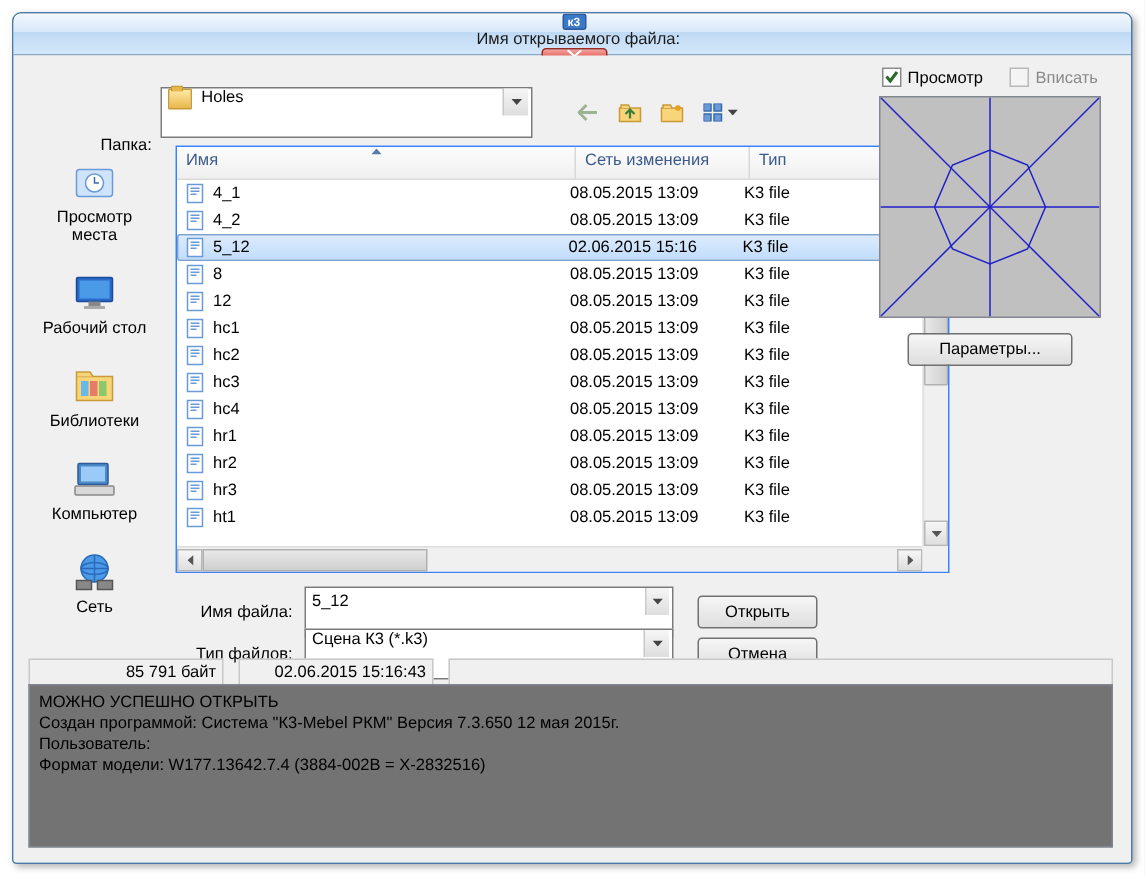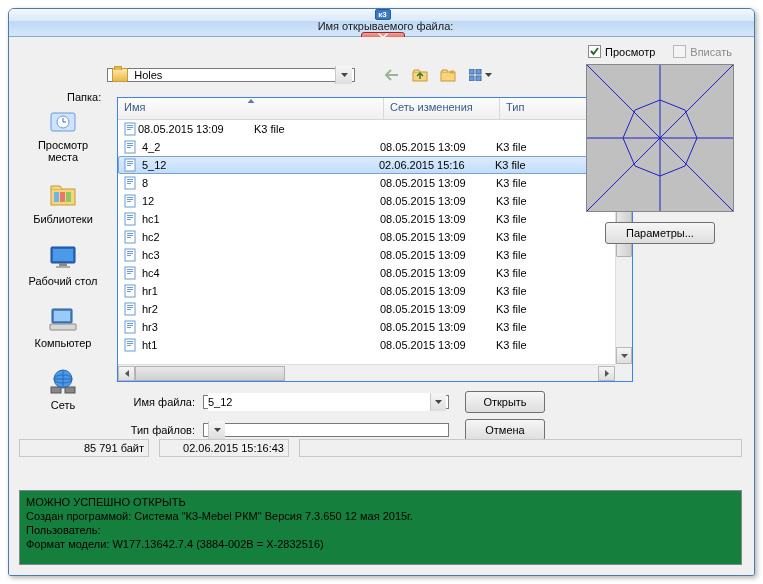--- a/index.html
+++ b/index.html
@@ -6,21 +6,21 @@
 body { background: #fff; width: 763px; height: 584px; position: relative; }
 .window { position: absolute; left: 8px; top: 8px; width: 747px; height: 568px; border: 1px solid #4a7bab; border-radius: 6px 6px 3px 3px; overflow: hidden; box-shadow: 2px 2px 5px rgba(0,0,0,0.3); background: #f0f0f0; }
 .titlebar { height: 28px; background: linear-gradient(to bottom, #f3f8fe 0%, #d8e8fa 45%, #bfd9f4 46%, #d4e7fa 100%); border-bottom: 1px solid #8aa8c8; display: flex; align-items: center; padding: 0 4px 0 6px; flex-direction: column; }
 .titlebar .appicon { width: 16px; height: 14px; background: #3a78c8; border: 1px solid #2a5a9a; border-radius: 2px; display: flex; align-items: center; justify-content: center; color: #fff; font-size: 8px; font-weight: bold; }
 .titlebar .title { margin-left: 6px; color: #1a1a1a; flex: 1; }
 .closebtn { width: 44px; height: 18px; background: linear-gradient(to bottom, #f5a4a0 0%, #e6716a 45%, #d93e33 46%, #cf2a1f 100%); border: 1px solid #9a2a22; border-radius: 3px; color: #fff; display: flex; align-items: center; justify-content: center; font-size: 11px; font-weight: bold; cursor: pointer; }
 .body { position: absolute; top: 28px; left: 0; right: 0; bottom: 0; background: #f0f0f0; padding: 10px 12px; }
 .toprow { display: flex; align-items: center; gap: 6px; margin-left: 90px; }
 .lbl { text-align: center; width: auto; margin-top: 44px; }
 .lblw { width: 86px; text-align: right; padding-right: 8px; }
-.dropdown { height: 14px; border: 1px solid #7a7a7a; background: #fff; display: flex; align-items: center; padding: 0 2px 0 4px; position: relative; }
+.dropdown { height: 34px; border: 1px solid #7a7a7a; background: #fff; display: flex; padding: 0 2px 0 4px; position: relative; }
 .dropdown .folder { width: 16px; height: 14px; background: linear-gradient(to bottom, #fde9a8, #e9b84a); border: 1px solid #c89a3a; border-radius: 1px; position: relative; }
 .dropdown .folder::before { content: ''; position: absolute; top: -3px; left: 1px; width: 6px; height: 3px; background: #e9b84a; border: 1px solid #c89a3a; border-bottom: none; border-radius: 1px 1px 0 0; }
 .dropdown .text { margin-left: 6px; flex: 1; }
 .dropdown .arrow { width: 17px; height: 18px; border-left: 1px solid #c8c8c8; display: flex; align-items: center; justify-content: center; background: linear-gradient(to bottom,#f6f6f6,#dedede); }
 .dropdown .arrow svg { width: 7px; height: 4px; }
 .toolbtn { width: 22px; height: 22px; border: 1px solid transparent; display: flex; align-items: center; justify-content: center; cursor: pointer; border-radius: 2px; }
 .toolbtn.disabled { opacity: 0.5; cursor: default; }
 .sidebar { position: absolute; left: 18px; top: 68px; width: 72px; display: flex; flex-direction: column; gap: 16px; align-items: center; }
 .sideitem { width: 72px; text-align: center; cursor: pointer; }
 .sideitem .ico { width: 36px; height: 32px; margin: 0 auto 2px; display: flex; align-items: center; justify-content: center; }
@@ -48,21 +48,21 @@
 .btn { width: 80px; height: 22px; background: linear-gradient(to bottom,#f6f6f6,#dedede); border: 1px solid #707070; border-radius: 3px; cursor: pointer; text-align: center; line-height: 20px; }
 .previewarea { position: absolute; right: 12px; top: 8px; width: 164px; }
 .chkrow { display: flex; gap: 18px; margin-bottom: 6px; align-items: center; justify-content: center; }
 .chk { display: flex; align-items: flex-end; gap: 4px; }
 .chkbox { width: 13px; height: 13px; background: #fff; border: 1px solid #8a8a8a; display: flex; align-items: center; justify-content: center; }
 .chk.disabled .chkbox { background: #f4f4f4; border-color: #b8b8b8; }
 .chk.disabled { color: #8a8a8a; }
 .previewbox { width: 148px; height: 148px; background: #c0c0c0; border: 1px solid #828790; margin: 4px auto 10px; position: relative; }
 .statusbar { position: absolute; left: 10px; bottom: 118px; right: 12px; display: flex; gap: 10px; }
 .statusbar .cell { border: 1px solid #c8c8c8; background: #f0f0f0; height: 18px; line-height: 16px; padding: 0 4px; border-radius: 0; text-align: right; }
-.infobox { position: absolute; left: 10px; right: 12px; bottom: 10px; height: 75px; border: 1px solid #828790; background: #15803d; padding: 4px 6px; overflow-y: scroll; line-height: 14px; }
+.infobox { position: absolute; left: 10px; right: 12px; bottom: 10px; height: 109px; border: 1px solid #828790; background: #737373; padding: 4px 6px; overflow-y: scroll; line-height: 14px; }
 input.txtinput { border: none; outline: none; width: 100%; height: 18px; font-size: 11px; }
 </style>
 </head>
 <body>
 
 <div class="window">
   <div class="titlebar">
     <div class="appicon">к3</div>
     <div class="title">Имя открываемого файла:</div>
     <div class="closebtn">
@@ -127,39 +127,39 @@
               <rect x="4" y="6" width="24" height="18" rx="2" fill="#cfe4fa" stroke="#6a9ad8"></rect>
               <circle cx="16" cy="15" r="6" fill="#fff" stroke="#6a9ad8"></circle>
               <path d="M16 11 V15 H19" stroke="#3a6aa8" fill="none"></path>
             </svg>
           </div>
         <div class="txt">Просмотр места</div>
       </div>
       <div class="sideitem">
         <div class="ico">
             <svg width="32" height="28">
+              <rect x="4" y="4" width="24" height="16" rx="1" fill="#2a6ac8" stroke="#1a4a98"></rect>
+              <rect x="6" y="6" width="20" height="12" fill="#4a9ae8"></rect>
+              <rect x="12" y="20" width="8" height="3" fill="#888"></rect>
+              <rect x="9" y="23" width="14" height="2" fill="#aaa"></rect>
+            </svg>
+          </div>
+        <div class="txt">Рабочий стол</div>
+      </div>
+      <div class="sideitem">
+        <div class="ico">
+            <svg width="32" height="28">
               <rect x="4" y="8" width="24" height="16" fill="#f8d47a" stroke="#c89a3a"></rect>
               <path d="M4 8 V5 H13 L15 8" fill="#f8d47a" stroke="#c89a3a"></path>
               <rect x="7" y="11" width="5" height="10" fill="#6ab8e8"></rect>
               <rect x="13" y="11" width="5" height="10" fill="#e87a6a"></rect>
               <rect x="19" y="11" width="5" height="10" fill="#8ac86a"></rect>
             </svg>
           </div>
         <div class="txt">Библиотеки</div>
-      </div>
-      <div class="sideitem">
-        <div class="ico">
-            <svg width="32" height="28">
-              <rect x="4" y="4" width="24" height="16" rx="1" fill="#2a6ac8" stroke="#1a4a98"></rect>
-              <rect x="6" y="6" width="20" height="12" fill="#4a9ae8"></rect>
-              <rect x="12" y="20" width="8" height="3" fill="#888"></rect>
-              <rect x="9" y="23" width="14" height="2" fill="#aaa"></rect>
-            </svg>
-          </div>
-        <div class="txt">Рабочий стол</div>
       </div>
       <div class="sideitem">
         <div class="ico">
             <svg width="32" height="28">
               <rect x="5" y="4" width="20" height="14" rx="1" fill="#4a8ac8" stroke="#2a5a98"></rect>
               <rect x="7" y="6" width="16" height="10" fill="#9acaf8"></rect>
               <rect x="3" y="19" width="26" height="6" rx="1" fill="#d8d8d8" stroke="#888"></rect>
             </svg>
           </div>
         <div class="txt">Компьютер</div>
@@ -192,20 +192,21 @@
       <div class="listbody" id="listbody">
           <div class="row">
             <div class="fileico">
               <svg width="14" height="14">
                 <rect x="2" y="1" width="10" height="12" fill="#fff" stroke="#6a9ad8"></rect>
                 <rect x="4" y="3" width="6" height="1" fill="#6a9ad8"></rect>
                 <rect x="4" y="5" width="6" height="1" fill="#6a9ad8"></rect>
                 <rect x="4" y="7" width="4" height="1" fill="#6a9ad8"></rect>
               </svg>
             </div>
+            <div class="fname">4_1</div>
             <div class="fdate">08.05.2015 13:09</div>
             <div class="ftype">K3 file</div>
           </div>
           <div class="row">
             <div class="fileico">
               <svg width="14" height="14">
                 <rect x="2" y="1" width="10" height="12" fill="#fff" stroke="#6a9ad8"></rect>
                 <rect x="4" y="3" width="6" height="1" fill="#6a9ad8"></rect>
                 <rect x="4" y="5" width="6" height="1" fill="#6a9ad8"></rect>
                 <rect x="4" y="7" width="4" height="1" fill="#6a9ad8"></rect>
@@ -398,20 +399,21 @@
             </svg>
           </div>
       </div>
       <div style="width:16px;"></div>
       <div class="btn">Открыть</div>
     </div>
 
     <div class="formrow" style="top:382px;">
       <div class="lblw">Тип файлов:</div>
       <div class="dropdown" style="width:246px;">
+        <div class="text" style="margin-left:0;">Сцена К3 (*.k3)</div>
         <div class="arrow">
             <svg viewBox="0 0 7 4">
               <path d="M0 0 L7 0 L3.5 4 Z" fill="#444"></path>
             </svg>
           </div>
       </div>
       <div style="width:16px;"></div>
       <div class="btn">Отмена</div>
     </div>
 

